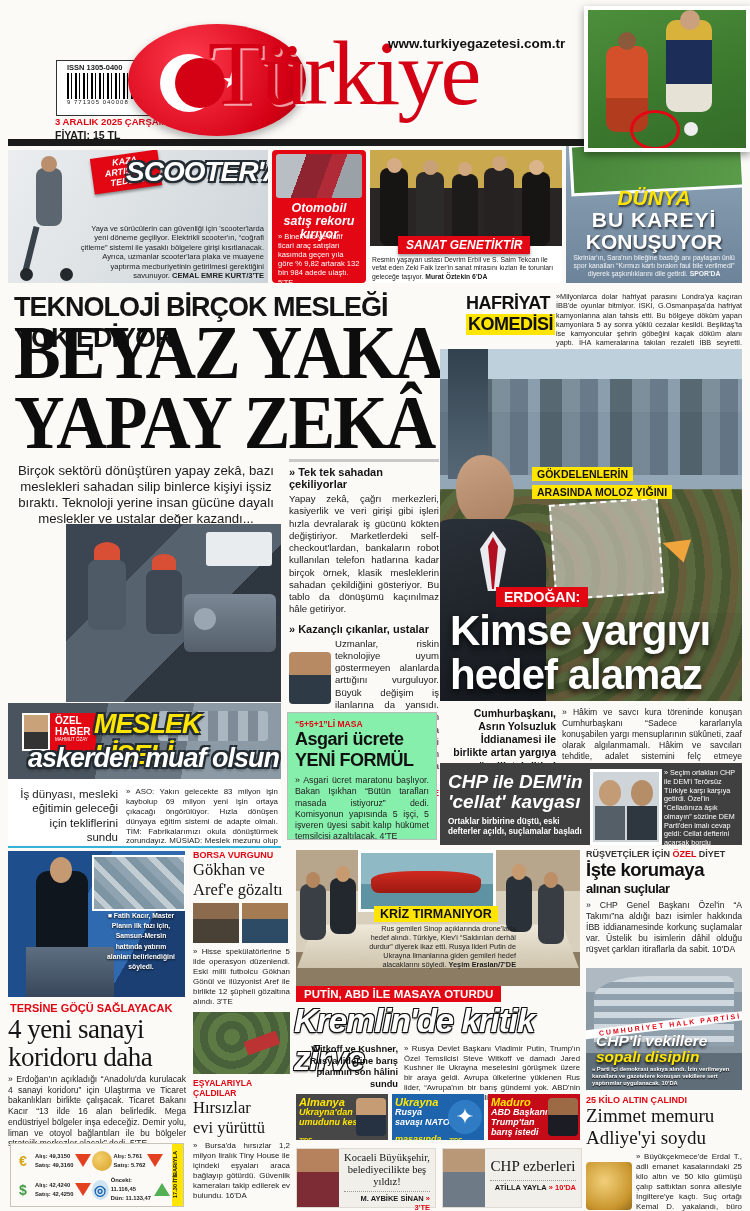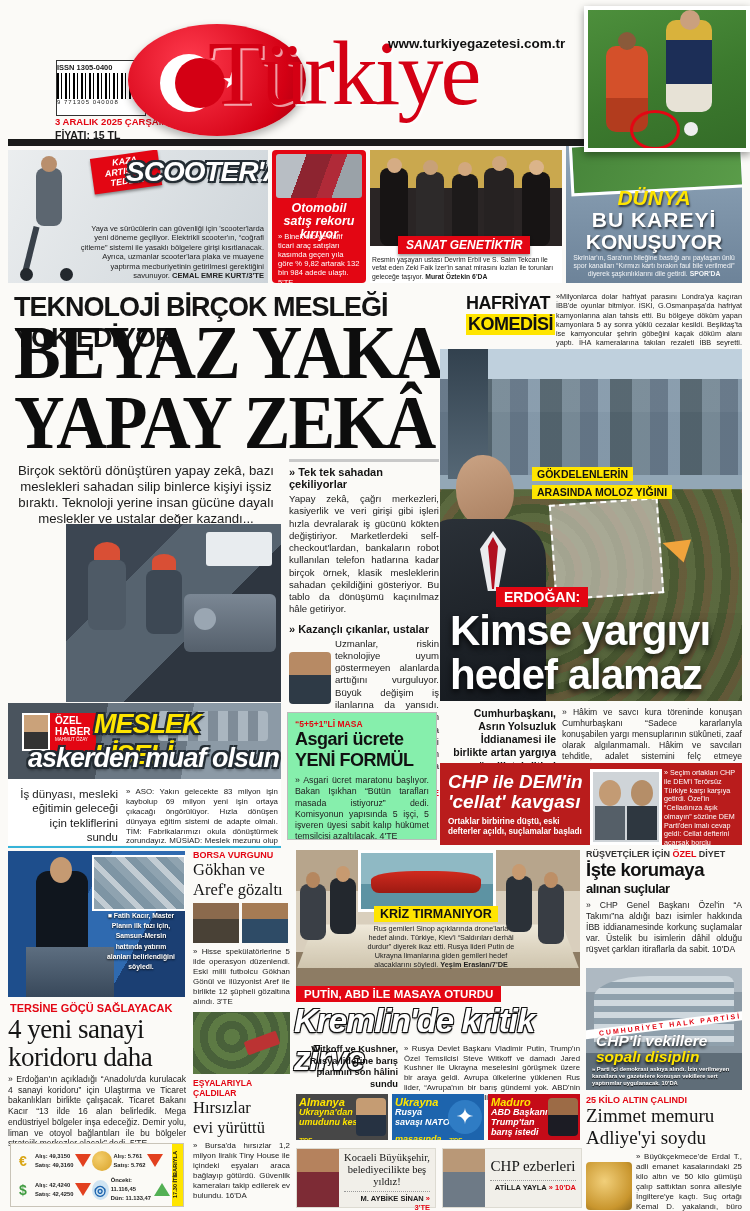--- a/index.html
+++ b/index.html
@@ -25,21 +25,21 @@
   .minibox .t{color:#ffe500;font-weight:800;font-style:italic;}
   .minibox .x{color:#fff;font-weight:800;font-style:italic;}
   .colbox{position:absolute;background:#f1efe9;border:1px solid #dddbd2;display:flex;}
   .sep-dot{border-top:1px dotted #999;}
 </style>
 </head>
 <body>
 
 <div id="page">
 
-  <div class="abs" style="left:56px;top:60px;width:88px;height:50px;border:1px solid #333;background:#fff;padding:2px 0;">
+  <div class="abs" style="left:56px;top:60px;width:88px;height:50px;border:1px solid #333;background:#fff;padding:2px 10px;">
     <div style="font-size:7.5px;font-weight:bold;">ISSN 1305-0400</div>
     <div style="height:26px;margin-top:1px;background:repeating-linear-gradient(90deg,#000 0 2px,#fff 2px 4px,#000 4px 5px,#fff 5px 8px);"></div>
     <div style="font-size:6px;letter-spacing:1px;">9 771305 040008</div>
   </div>
   <div class="abs red b" style="left:55px;top:116px;font-size:9.5px;">3 ARALIK 2025 ÇARŞAMBA</div>
   <div class="abs b" style="left:55px;top:129px;font-size:10.5px;">FİYATI: 15 TL</div>
 
   <div class="abs" style="left:120px;top:16px;width:470px;height:125px;">
     <div style="position:absolute;left:8px;top:8px;width:178px;height:112px;border-radius:50%;background:radial-gradient(circle at 35% 35%,#ff3b4e,#d40014 70%,#9f0010);box-shadow:0 4px 8px rgba(0,0,0,.3);"></div>
     <div style="position:absolute;left:40px;top:38px;width:58px;height:58px;border-radius:50%;background:#fff;"></div>
@@ -190,21 +190,21 @@
       <div style="position:absolute;left:60px;top:88px;width:10px;height:52px;background:#b01020;clip-path:polygon(50% 0,100% 18%,60% 100%,40% 100%,0 18%);"></div>
     </div>
     <div class="badge-red" style="position:absolute;left:56px;top:238px;font-size:14px;padding:2px 8px;">ERDOĞAN:</div>
     <div class="b" style="position:absolute;left:10px;top:258px;font-size:42px;color:#fff;letter-spacing:-1px;text-shadow:0 3px 6px rgba(0,0,0,.85);">Kimse yargıyı</div>
     <div class="b" style="position:absolute;left:10px;top:302px;font-size:42px;color:#fff;letter-spacing:-1px;text-shadow:0 3px 6px rgba(0,0,0,.85);">hedef alamaz</div>
   </div>
 
   <div class="abs b" style="left:446px;top:707px;width:110px;font-size:10.5px;line-height:1.25;text-align:right;color:#111;">Cumhurbaşkanı, Asrın Yolsuzluk İddianamesi ile birlikte artan yargıya yönelik tehditleri eleştirdi</div>
   <div class="abs jt" style="left:562px;top:707px;width:180px;font-size:8.6px;line-height:1.27;color:#222;">» Hâkim ve savcı kura töreninde konuşan Cumhurbaşkanı “Sadece kararlarıyla konuşabilen yargı mensuplarının sükûneti, zaaf olarak algılanmamalı. Hâkim ve savcıları tehditle, adalet sistemini felç etmeye çalışanların en büyük korkusu maskelerinin düşmesidir” dedi. 11'DE</div>
 
-  <div class="ph" style="left:440px;top:763px;width:302px;height:82px;background:#b91c1c;">
+  <div class="ph" style="left:440px;top:763px;width:302px;height:82px;background:#404040;">
     <div class="b it" style="position:absolute;left:8px;top:8px;font-size:19px;color:#fff;">CHP ile DEM'in</div>
     <div class="b it" style="position:absolute;left:8px;top:28px;font-size:19px;color:#fff;">'cellat' kavgası</div>
     <div class="b" style="position:absolute;left:8px;top:54px;width:136px;font-size:8.2px;line-height:1.2;color:#fff;">Ortaklar birbirine düştü, eski defterler açıldı, suçlamalar başladı</div>
     <div style="position:absolute;left:150px;top:6px;width:66px;height:70px;background:#cfd4d8;border:3px solid #fff;">
       <div style="position:absolute;left:6px;top:8px;width:22px;height:26px;border-radius:50%;background:#c39b74;"></div>
       <div style="position:absolute;left:2px;top:34px;width:30px;height:34px;background:#555f68;"></div>
       <div style="position:absolute;left:38px;top:8px;width:22px;height:26px;border-radius:50%;background:#b58e68;"></div>
       <div style="position:absolute;left:34px;top:34px;width:30px;height:34px;background:#2e3740;"></div>
     </div>
     <div style="position:absolute;left:224px;top:6px;width:72px;font-size:7.2px;line-height:1.22;color:#fff;">» Seçim ortakları CHP ile DEM'i Terörsüz Türkiye karşı karşıya getirdi. Özel'in “Celladınıza âşık olmayın” sözüne DEM Parti'den imalı cevap geldi: Cellat defterini açarsak borçlu çıkarsınız. 10'DA</div>
@@ -290,21 +290,21 @@
     <div style="position:absolute;left:216px;top:14px;width:14px;height:16px;border-radius:50%;background:#c79a70;"></div>
     <div style="position:absolute;left:242px;top:34px;width:26px;height:60px;background:#383d44;border-radius:8px;"></div>
     <div style="position:absolute;left:248px;top:22px;width:14px;height:16px;border-radius:50%;background:#bd8f66;"></div>
     <div style="position:absolute;left:176px;top:16px;width:24px;height:50px;background:#1e232a;border-radius:8px;"></div>
     <div style="position:absolute;left:181px;top:6px;width:13px;height:15px;border-radius:50%;background:#d0a87e;"></div>
 
     <div style="position:absolute;left:62px;top:0px;width:132px;height:56px;border:3px solid #fff;background:linear-gradient(180deg,#8fb9c4 0 55%,#5d93a3 55%);">
       <div style="position:absolute;left:10px;top:18px;width:110px;height:22px;background:linear-gradient(180deg,#d12a1e,#9c1a12);border-radius:40% 40% 8px 8px;"></div>
     </div>
     <div class="b" style="position:absolute;left:78px;top:56px;background:#ffe500;color:#111;font-size:12.5px;padding:1px 6px;">KRİZ TIRMANIYOR</div>
-    <div style="position:absolute;left:70px;top:74px;width:150px;font-size:7.3px;line-height:1.25;text-align:center;color:#1d1d1d;">
+    <div style="position:absolute;left:70px;top:74px;width:150px;font-size:7.3px;line-height:1.25;text-align:right;color:#1d1d1d;">
       <span>Rus gemileri Sinop açıklarında drone'larla hedef alındı. Türkiye, Kiev'i “Saldırıları derhâl durdur” diyerek ikaz etti. Rusya lideri Putin de Ukrayna limanlarına giden gemileri hedef alacaklarını söyledi.</span>
       <span class="b">Yeşim Eraslan/7'DE</span>
     </div>
   </div>
   <div class="abs pagebar" style="left:296px;top:986px;font-size:11.5px;padding:2px 8px;">PUTİN, ABD İLE MASAYA OTURDU</div>
   <div class="abs b it outline-thin" style="left:294px;top:1002px;width:290px;font-size:33px;color:#fff;letter-spacing:-1px;">Kremlin'de kritik zirve</div>
   <div class="abs b" style="left:296px;top:1044px;width:102px;font-size:9.3px;line-height:1.25;text-align:right;color:#111;">Witkoff ve Kushner, Rusya liderine barış planının son hâlini sundu</div>
   <div class="abs jt" style="left:404px;top:1044px;width:176px;font-size:7.8px;line-height:1.25;color:#222;">» Rusya Devlet Başkanı Vladimir Putin, Trump'ın Özel Temsilcisi Steve Witkoff ve damadı Jared Kushner ile Ukrayna meselesini görüşmek üzere bir araya geldi. Avrupa ülkelerine yüklenen Rus lider, “Avrupa'nın bir barış gündemi yok. ABD'nin çözüm çabalarını engelliyorlar” dedi. 7'DE</div>
 
   <div class="abs" style="left:296px;top:1094px;width:284px;height:46px;">

